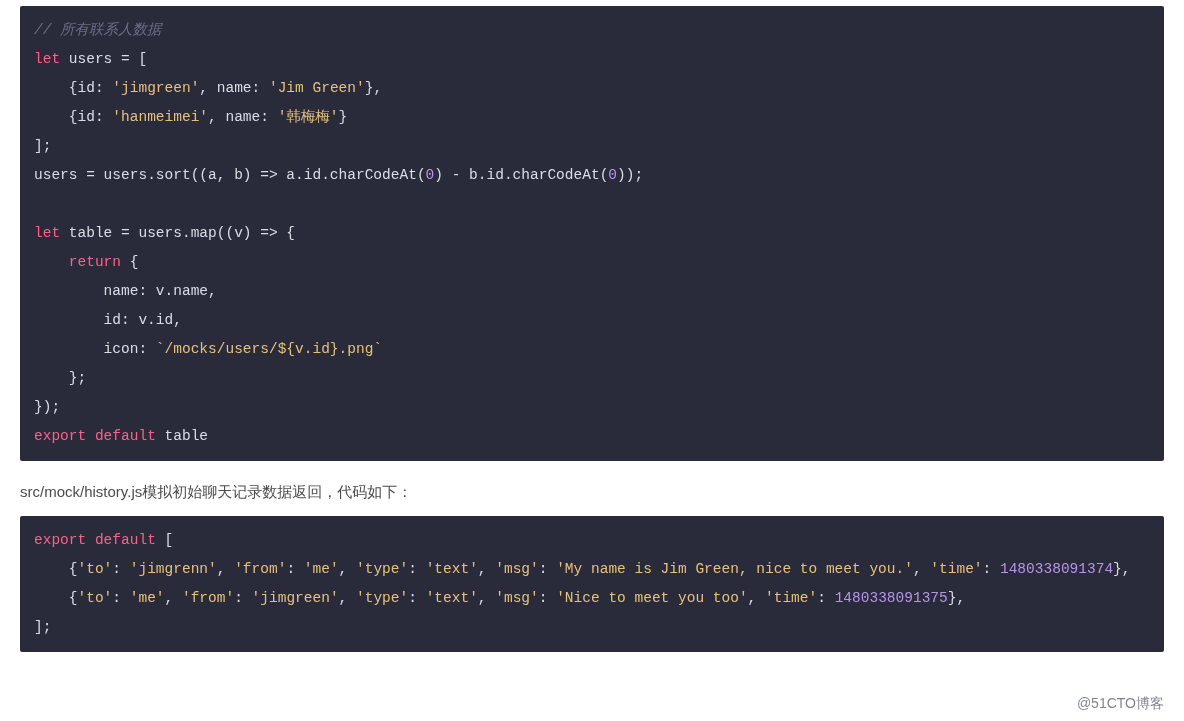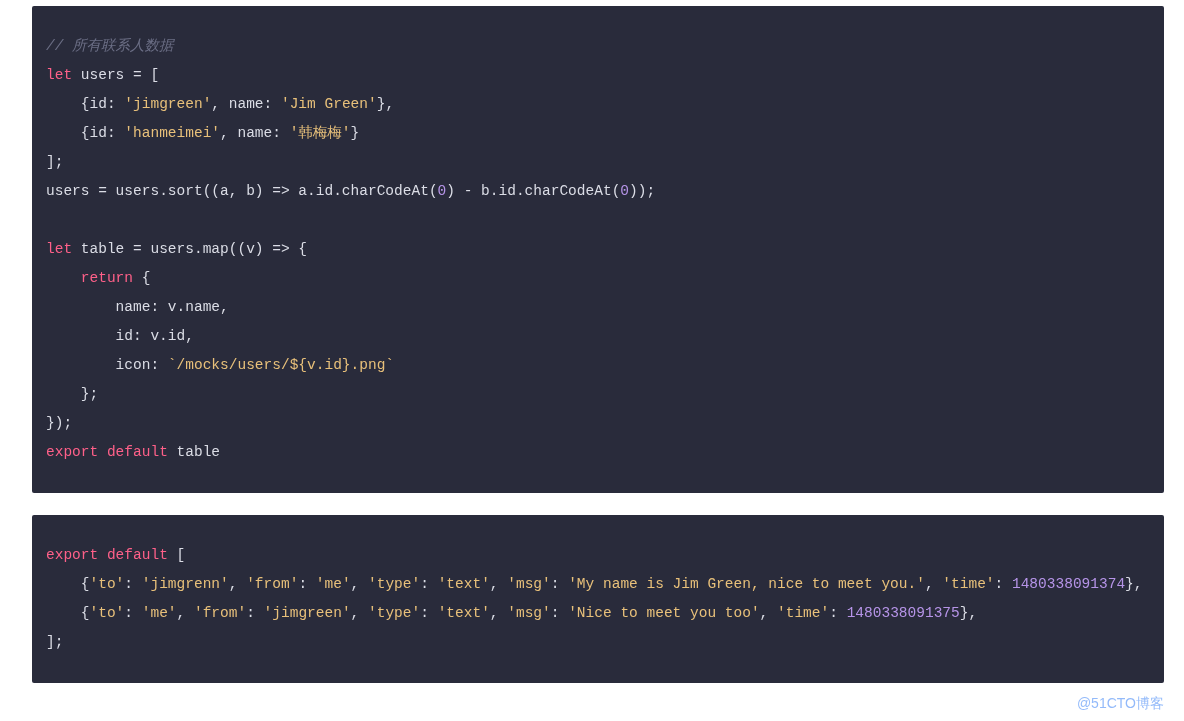--- a/index.html
+++ b/index.html
@@ -15,43 +15,43 @@
   .page {
     padding: 6px 20px 20px 20px;
   }
   .intro {
     color: #4c4c4c;
     margin: 0 0 14px 0;
   }
   pre.codeblock {
     background: #292b3b;
     color: #dbdde6;
-    padding: 26px 14px;
-    margin: 0 0 22px 12px;
+    padding: 10px 14px;
+    margin: 0 0 22px 0;
     border-radius: 2px;
     font-family: Consolas, "Courier New", monospace;
     font-size: 14.5px;
     line-height: 2.0;
     overflow-x: auto;
     white-space: pre;
   }
   .tok-comment  { color: #6b6e85; font-style: italic; }
   .tok-keyword  { color: #fe6089; }          
   .tok-string   { color: #e8c07a; }          
   .tok-number   { color: #b694e8; }          
   .tok-punct,
   .tok-ident,
   .tok-oper,
   .tok-prop,
   .tok-func     { color: #dbdde6; }
   .watermark {
     position: fixed;
     right: 20px;
     bottom: 8px;
-    color: #3b82f6;
+    color: #0f172a;
     opacity: .55;
     font-size: 14px;
     pointer-events: none;
   }
 </style>
 </head>
 <body>
 
 <div class="page">
 
@@ -65,20 +65,21 @@
 
 <span class="tok-keyword">let</span><span class="tok-ident"> table </span><span class="tok-oper">=</span><span class="tok-ident"> users.map((v) </span><span class="tok-oper">=&gt;</span><span class="tok-ident"> {</span>
 <span class="tok-ident">    </span><span class="tok-keyword">return</span><span class="tok-ident"> {</span>
 <span class="tok-ident">        name: v.name,</span>
 <span class="tok-ident">        id: v.id,</span>
 <span class="tok-ident">        icon: </span><span class="tok-string">`/mocks/users/${v.id}.png`</span>
 <span class="tok-ident">    };</span>
 <span class="tok-ident">});</span>
 <span class="tok-keyword">export</span><span class="tok-ident"> </span><span class="tok-keyword">default</span><span class="tok-ident"> table</span></pre>
 
+  <p class="intro">src/mock/history.js模拟初始聊天记录数据返回，代码如下：</p>
 
   <pre class="codeblock" id="code2"><span class="tok-keyword">export</span><span class="tok-ident"> </span><span class="tok-keyword">default</span><span class="tok-ident"> [</span>
 <span class="tok-ident">    {</span><span class="tok-string">'to'</span><span class="tok-ident">: </span><span class="tok-string">'jimgrenn'</span><span class="tok-ident">, </span><span class="tok-string">'from'</span><span class="tok-ident">: </span><span class="tok-string">'me'</span><span class="tok-ident">, </span><span class="tok-string">'type'</span><span class="tok-ident">: </span><span class="tok-string">'text'</span><span class="tok-ident">, </span><span class="tok-string">'msg'</span><span class="tok-ident">: </span><span class="tok-string">'My name is Jim Green, nice to meet you.'</span><span class="tok-ident">, </span><span class="tok-string">'time'</span><span class="tok-ident">: </span><span class="tok-number">1480338091374</span><span class="tok-ident">},</span>
 <span class="tok-ident">    {</span><span class="tok-string">'to'</span><span class="tok-ident">: </span><span class="tok-string">'me'</span><span class="tok-ident">, </span><span class="tok-string">'from'</span><span class="tok-ident">: </span><span class="tok-string">'jimgreen'</span><span class="tok-ident">, </span><span class="tok-string">'type'</span><span class="tok-ident">: </span><span class="tok-string">'text'</span><span class="tok-ident">, </span><span class="tok-string">'msg'</span><span class="tok-ident">: </span><span class="tok-string">'Nice to meet you too'</span><span class="tok-ident">, </span><span class="tok-string">'time'</span><span class="tok-ident">: </span><span class="tok-number">1480338091375</span><span class="tok-ident">},</span>
 <span class="tok-ident">];</span></pre>
 
 </div>
 
 <div class="watermark">@51CTO博客</div>
 

